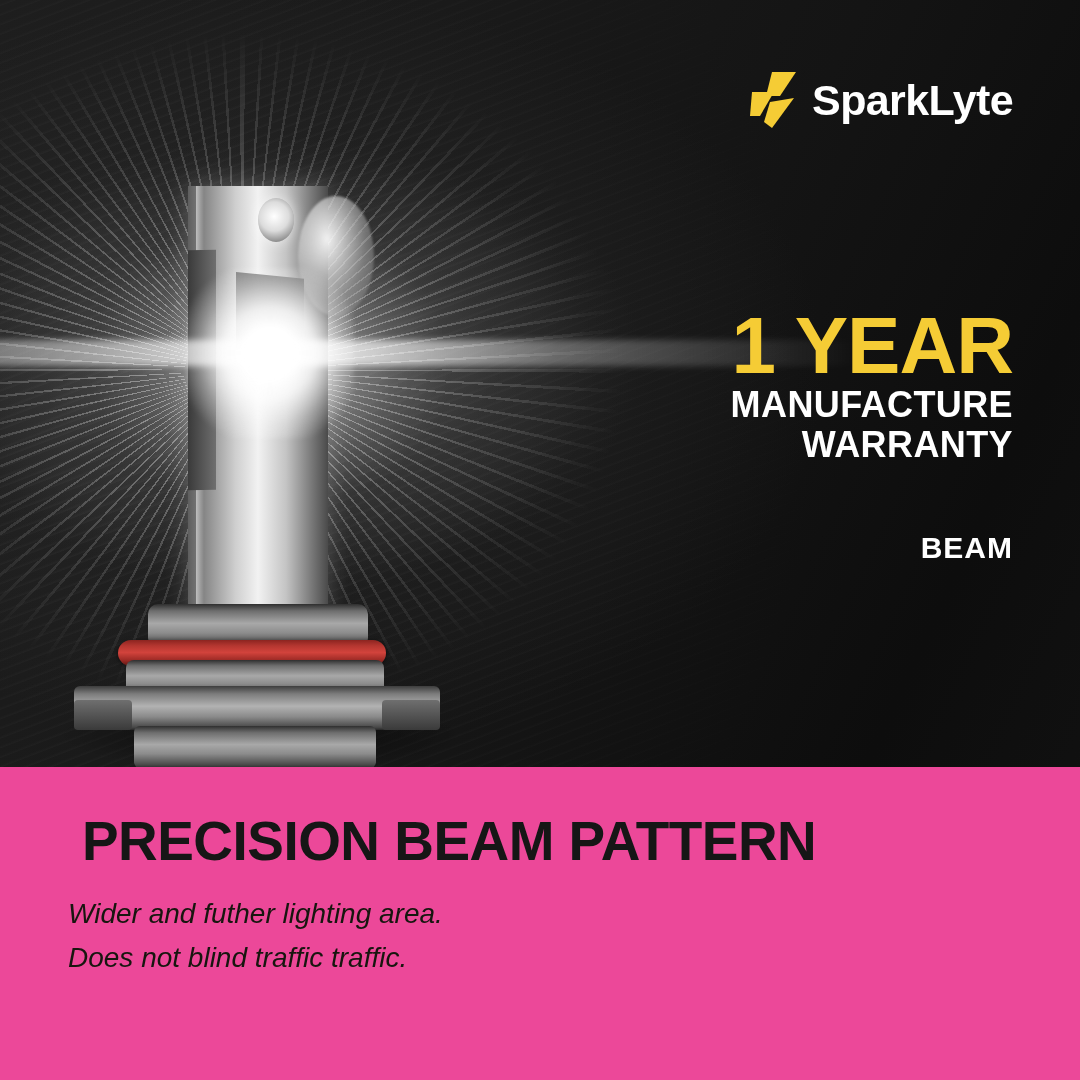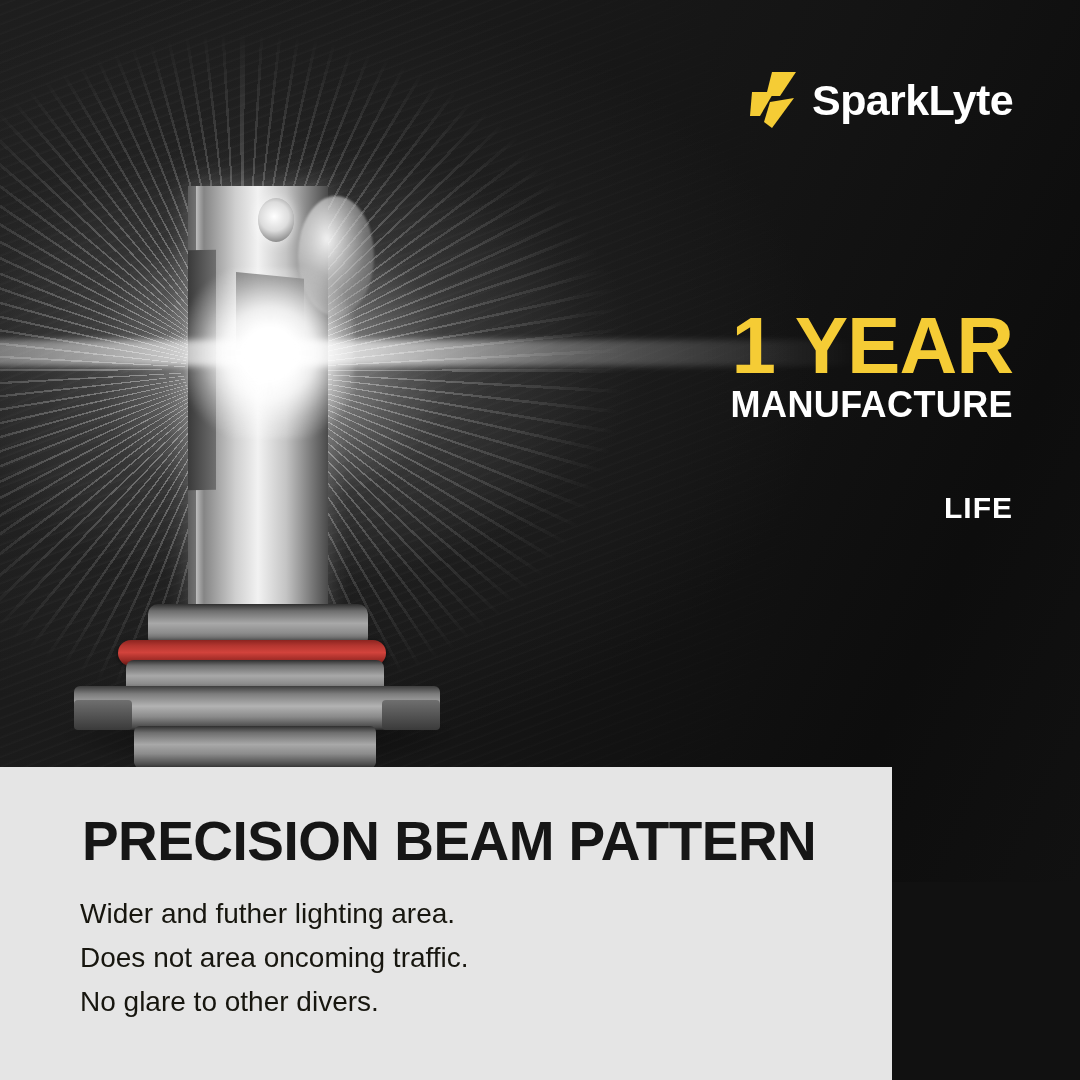--- a/index.html
+++ b/index.html
@@ -177,36 +177,36 @@
     white-space:nowrap;
   }
   .spec-block-2 { margin-top:66px; }
   .spec-headline-2 { font-size:84px; }
   .spec-sub-2 { font-size:30px; letter-spacing:1px; margin-top:2px; }
 
   
   .panel {
     position:absolute;
     left:0; top:767px;
-    width:892px; height:313px;
-    background:#e5e5e5;
+    width:1080px; height:313px;
+    background:#ec4899;
     padding-left:6px;
   }
   .panel-title {
     position:absolute; left:82px; top:46px;
     color:#161616;
     font-weight:700;
     font-size:56px;
     letter-spacing:-0.5px;
     line-height:1;
     transform:scaleX(0.98);
     transform-origin:left center;
     white-space:nowrap;
   }
-  .panel-body { position:absolute; left:80px; top:125px; }
+  .panel-body { position:absolute; left:68px; top:125px;font-style:italic; }
   .panel-line {
     color:#17160f;
     font-size:28px;
     font-weight:400;
     line-height:1.58;
     white-space:nowrap;
   }
 </style>
 </head>
 <body>
@@ -247,31 +247,31 @@
         <polygon points="20,30 44,26 22,56 14,50" fill="#f5cc35"></polygon>
       </svg>
       <span class="logo-text">SparkLyte</span>
     </div>
 
     <div class="specs">
 
       <div class="spec-block">
         <div class="spec-headline">1 YEAR</div>
         <div class="spec-sub">MANUFACTURE</div>
+        <div class="spec-sub">WARRANTY</div>
       </div>
 
       <div class="spec-block spec-block-2">
-        <div class="spec-sub spec-sub-2">LIFE</div>
+        <div class="spec-sub spec-sub-2">BEAM</div>
       </div>
 
     </div>
   </div>
 
   <div class="panel">
     <div class="panel-title">PRECISION BEAM PATTERN</div>
     <div class="panel-body">
       <div class="panel-line">Wider and futher lighting area.</div>
-      <div class="panel-line">Does not area oncoming traffic.</div>
-      <div class="panel-line">No glare to other divers.</div>
+      <div class="panel-line">Does not blind traffic traffic.</div>
     </div>
   </div>
 
 </div>
 
 </body></html>

